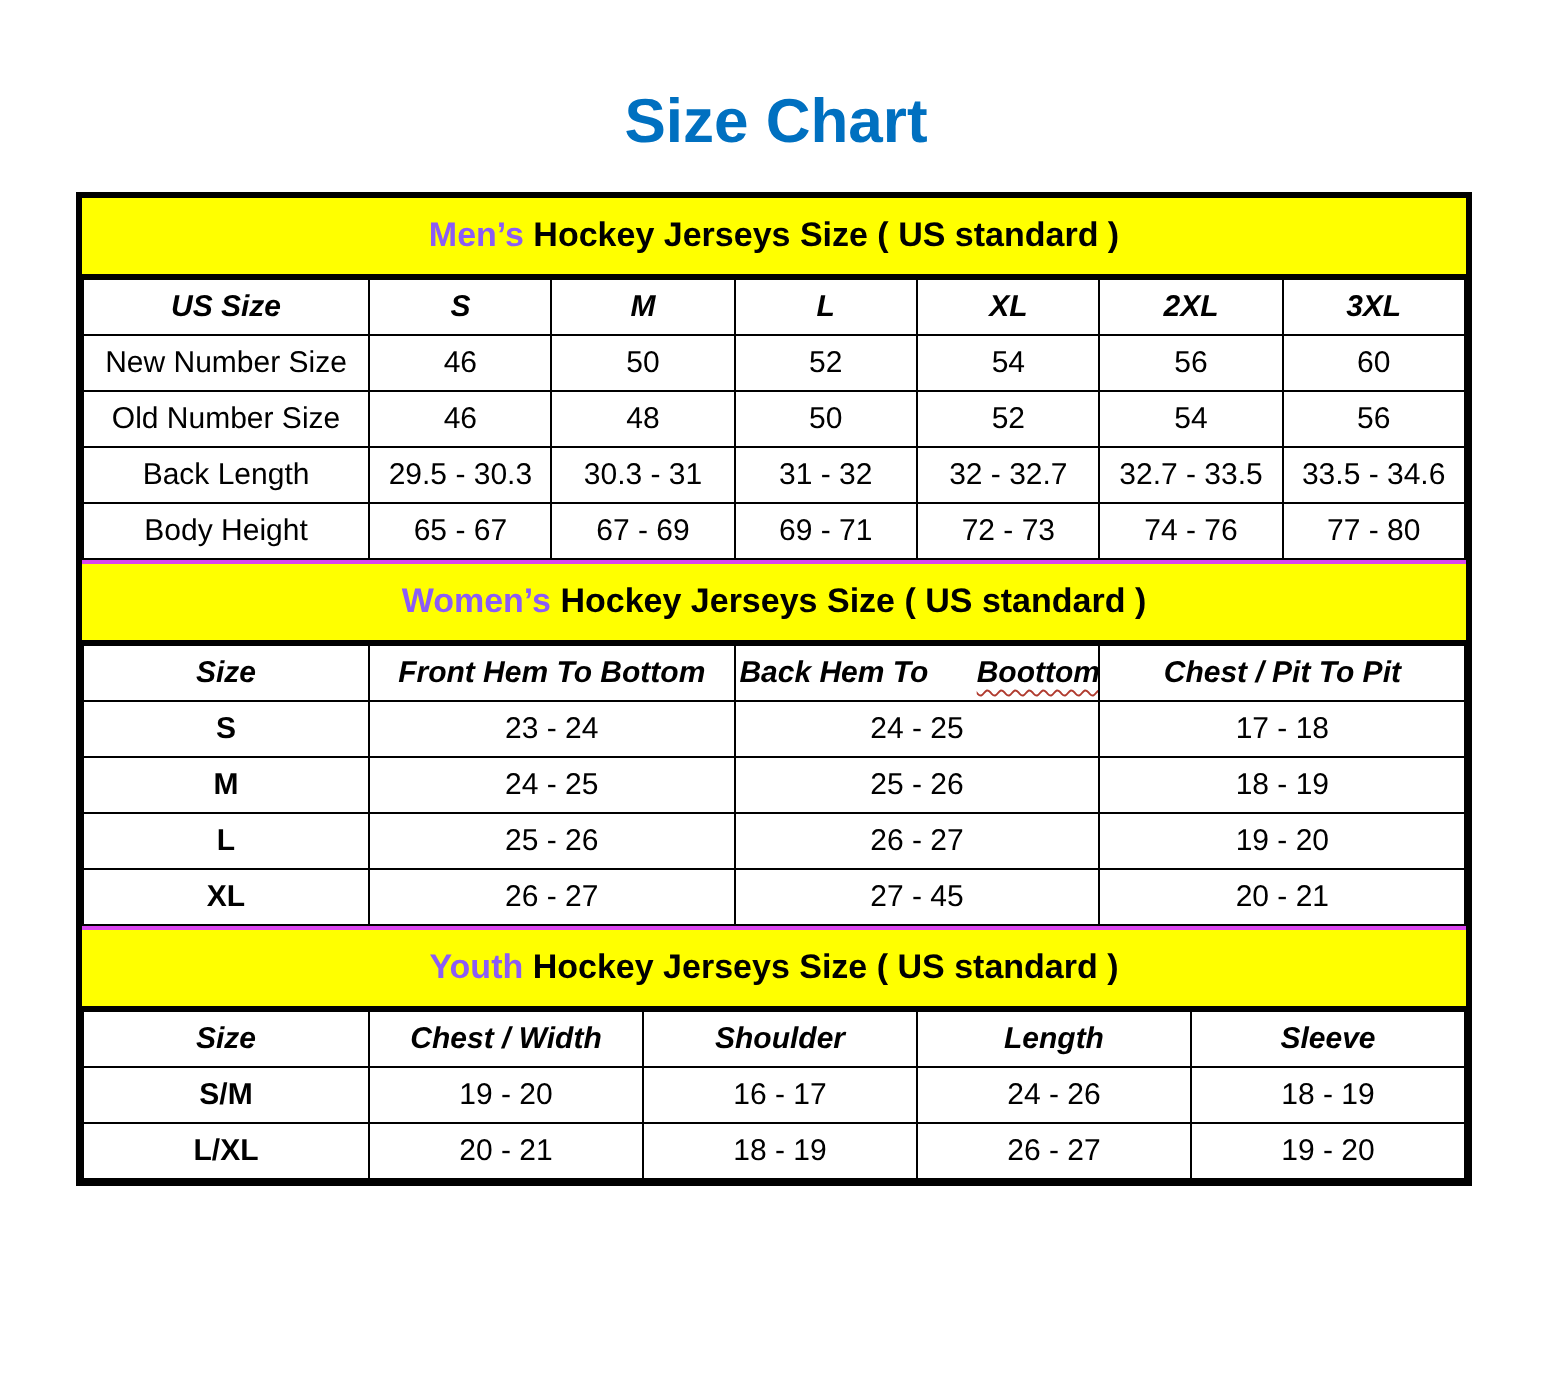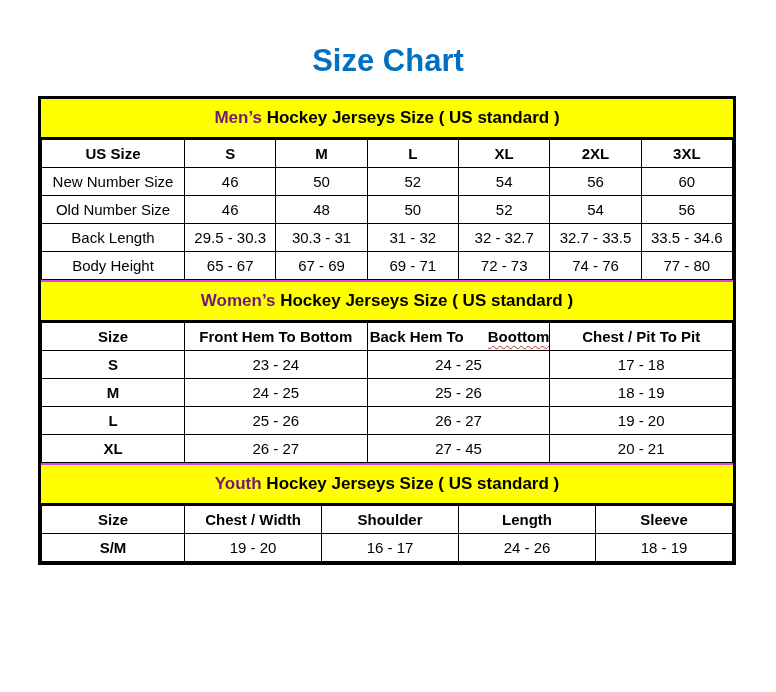--- a/index.html
+++ b/index.html
@@ -28,38 +28,38 @@
   .band{
     background:#FFFF00;
     text-align:center;
     font-weight:bold;
     font-size:17px;
     line-height:20px;
     padding:9px 0;
     border-bottom:2px solid #000;
   }
   .section + .section .band{border-top:2px solid #d946ef;}
-  .band-highlight{color:#701a75;}
+  .band-highlight{color:#8b5cf6;}
   table{
     width:100%;
     border-collapse:collapse;
     table-layout:fixed;
     font-size:15px;
   }
   col.col-label{width:20.7%;}
   th,td{
     border:1px solid #000;
     height:27px;
     text-align:center;
     vertical-align:middle;
     padding:0 2px;
     white-space:nowrap;
     overflow:hidden;
   }
-  th{font-weight:bold;font-size:15px;}
+  th{font-weight:bold;font-size:15px;font-style:italic;}
   td{font-weight:normal;}
   td.bold{font-weight:bold;}
   .squiggle{
     text-decoration-line:underline;
     text-decoration-style:wavy;
     text-decoration-color:#B03A2E;
     text-decoration-thickness:1px;
     text-underline-offset:3px;
     margin-left:20px;
   }
@@ -203,18 +203,25 @@
             </tr>
           </thead>
           <tbody>
             <tr>
               <td class="bold">S/M</td>
               <td>19 - 20</td>
               <td>16 - 17</td>
               <td>24 - 26</td>
               <td>18 - 19</td>
             </tr>
+            <tr>
+              <td class="bold">L/XL</td>
+              <td>20 - 21</td>
+              <td>18 - 19</td>
+              <td>26 - 27</td>
+              <td>19 - 20</td>
+            </tr>
           </tbody>
         </table>
     </div>
 
   </div>
 </div>
 
 </body></html>

